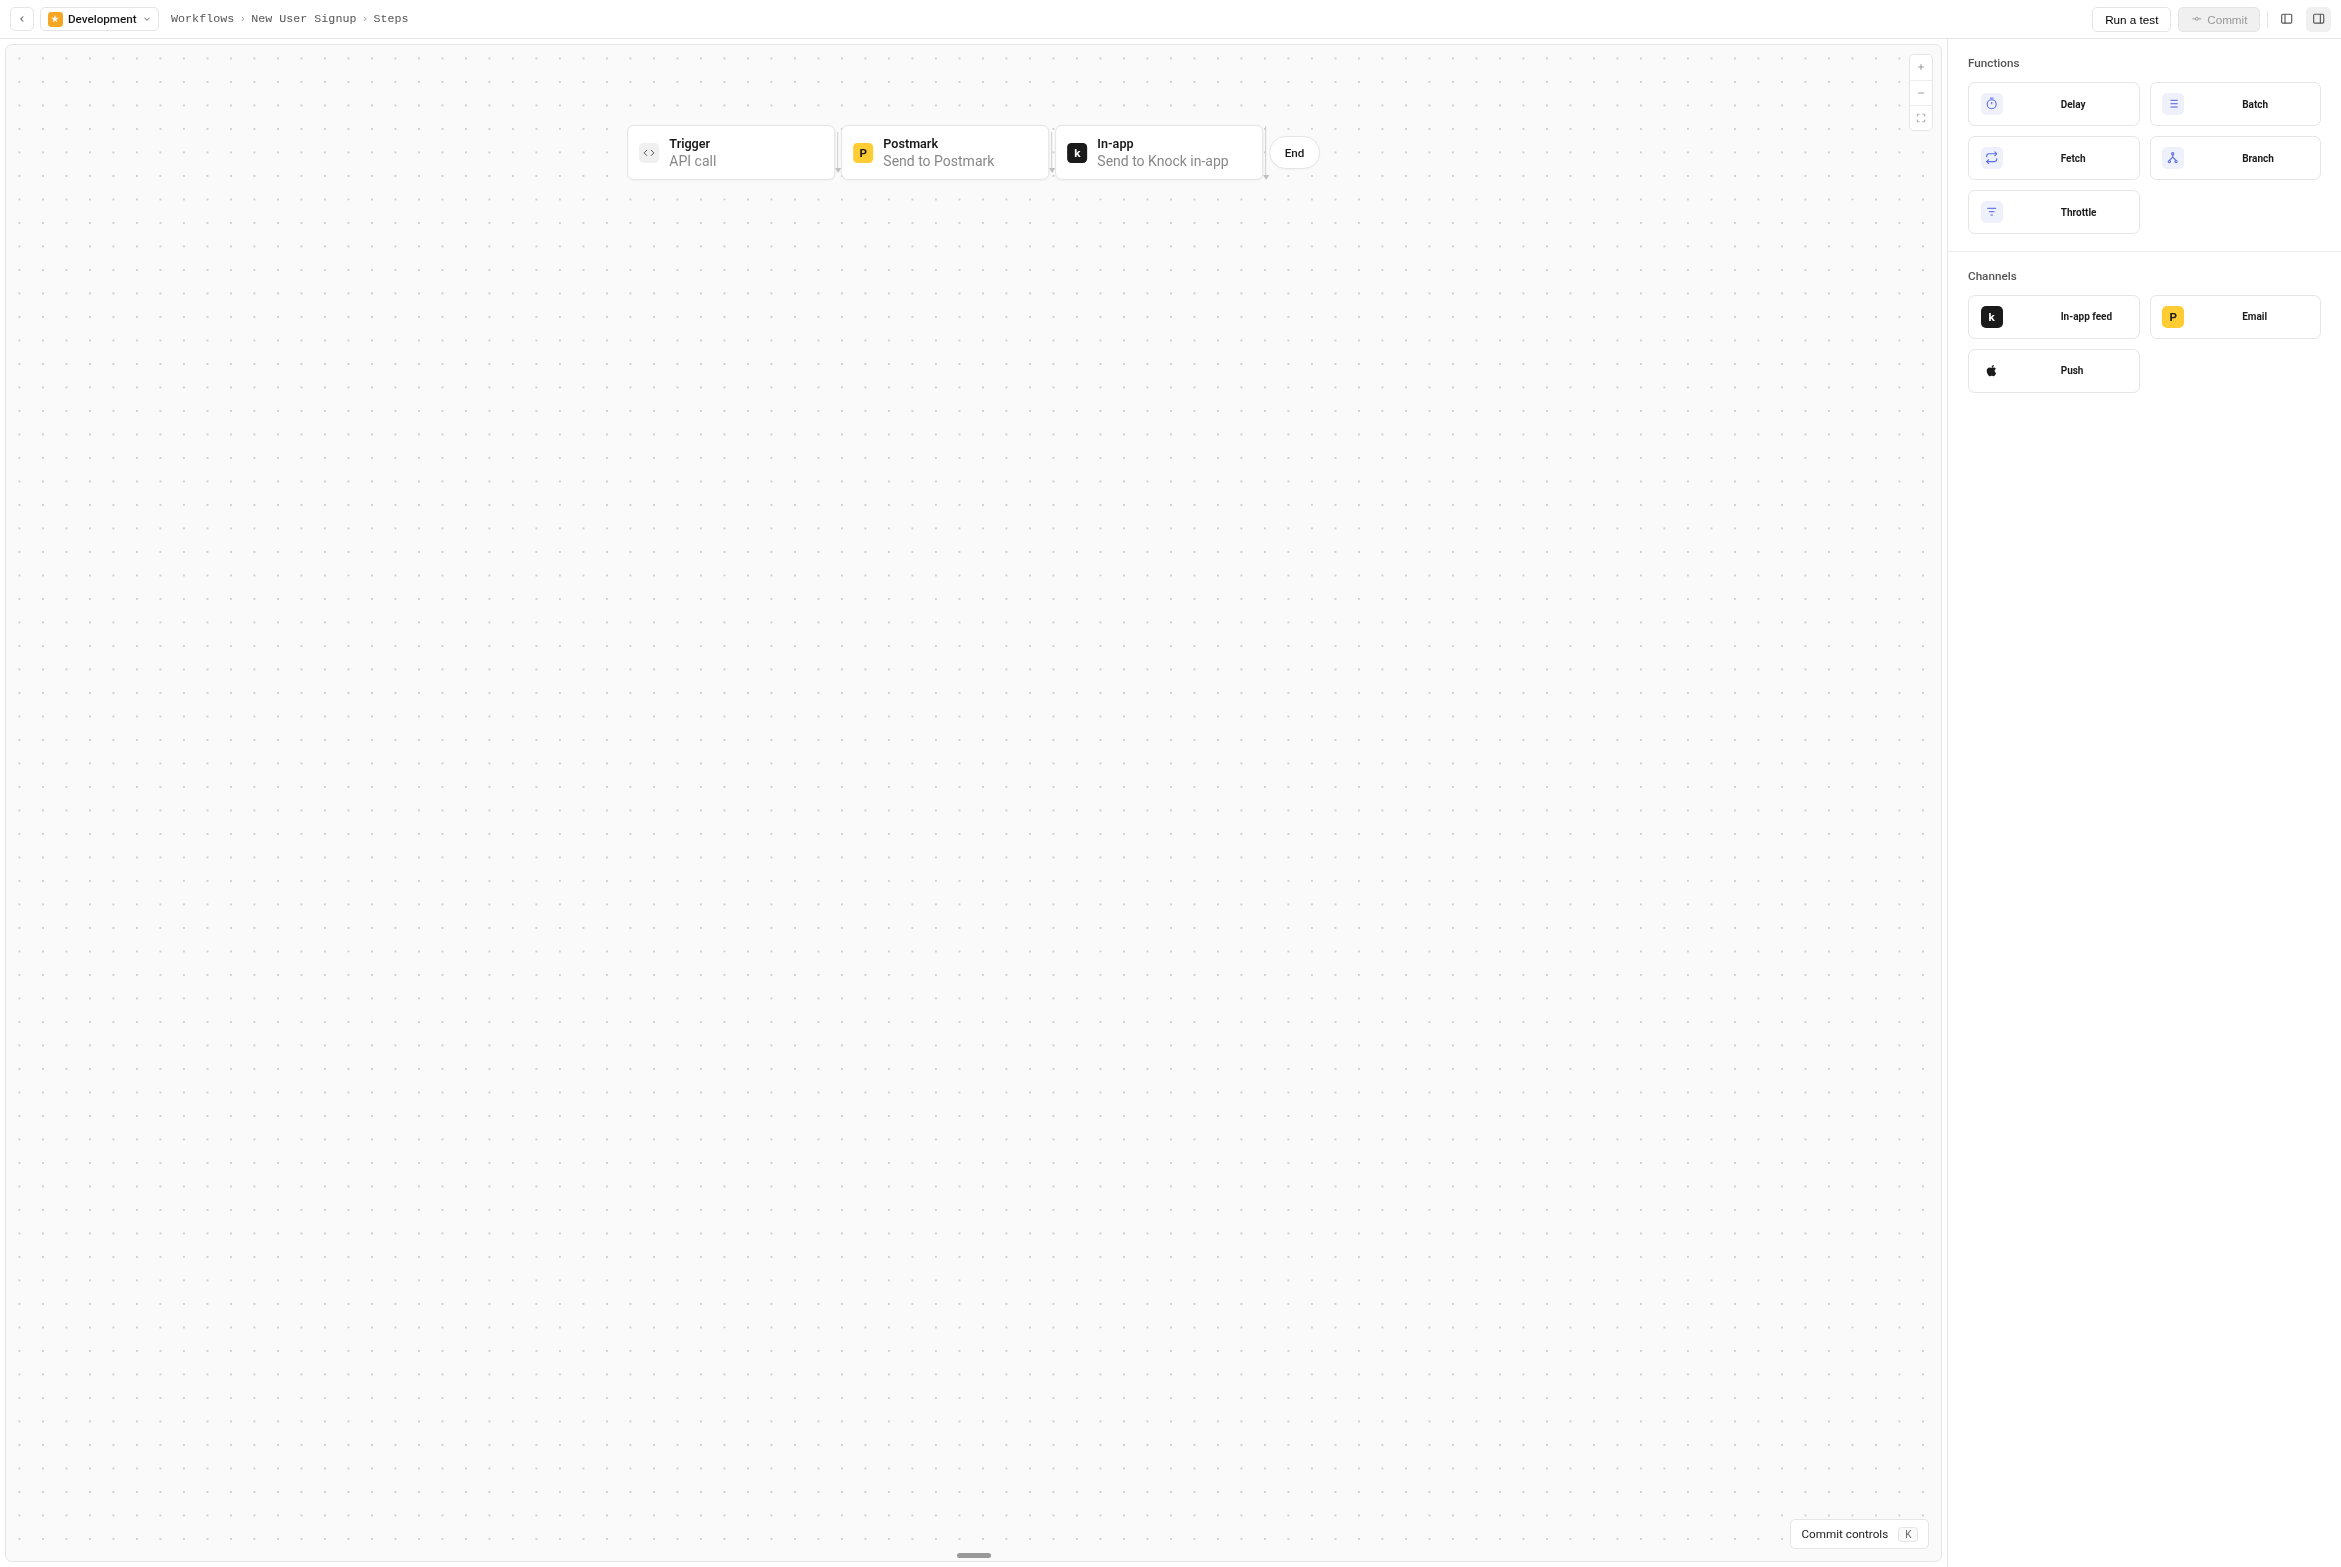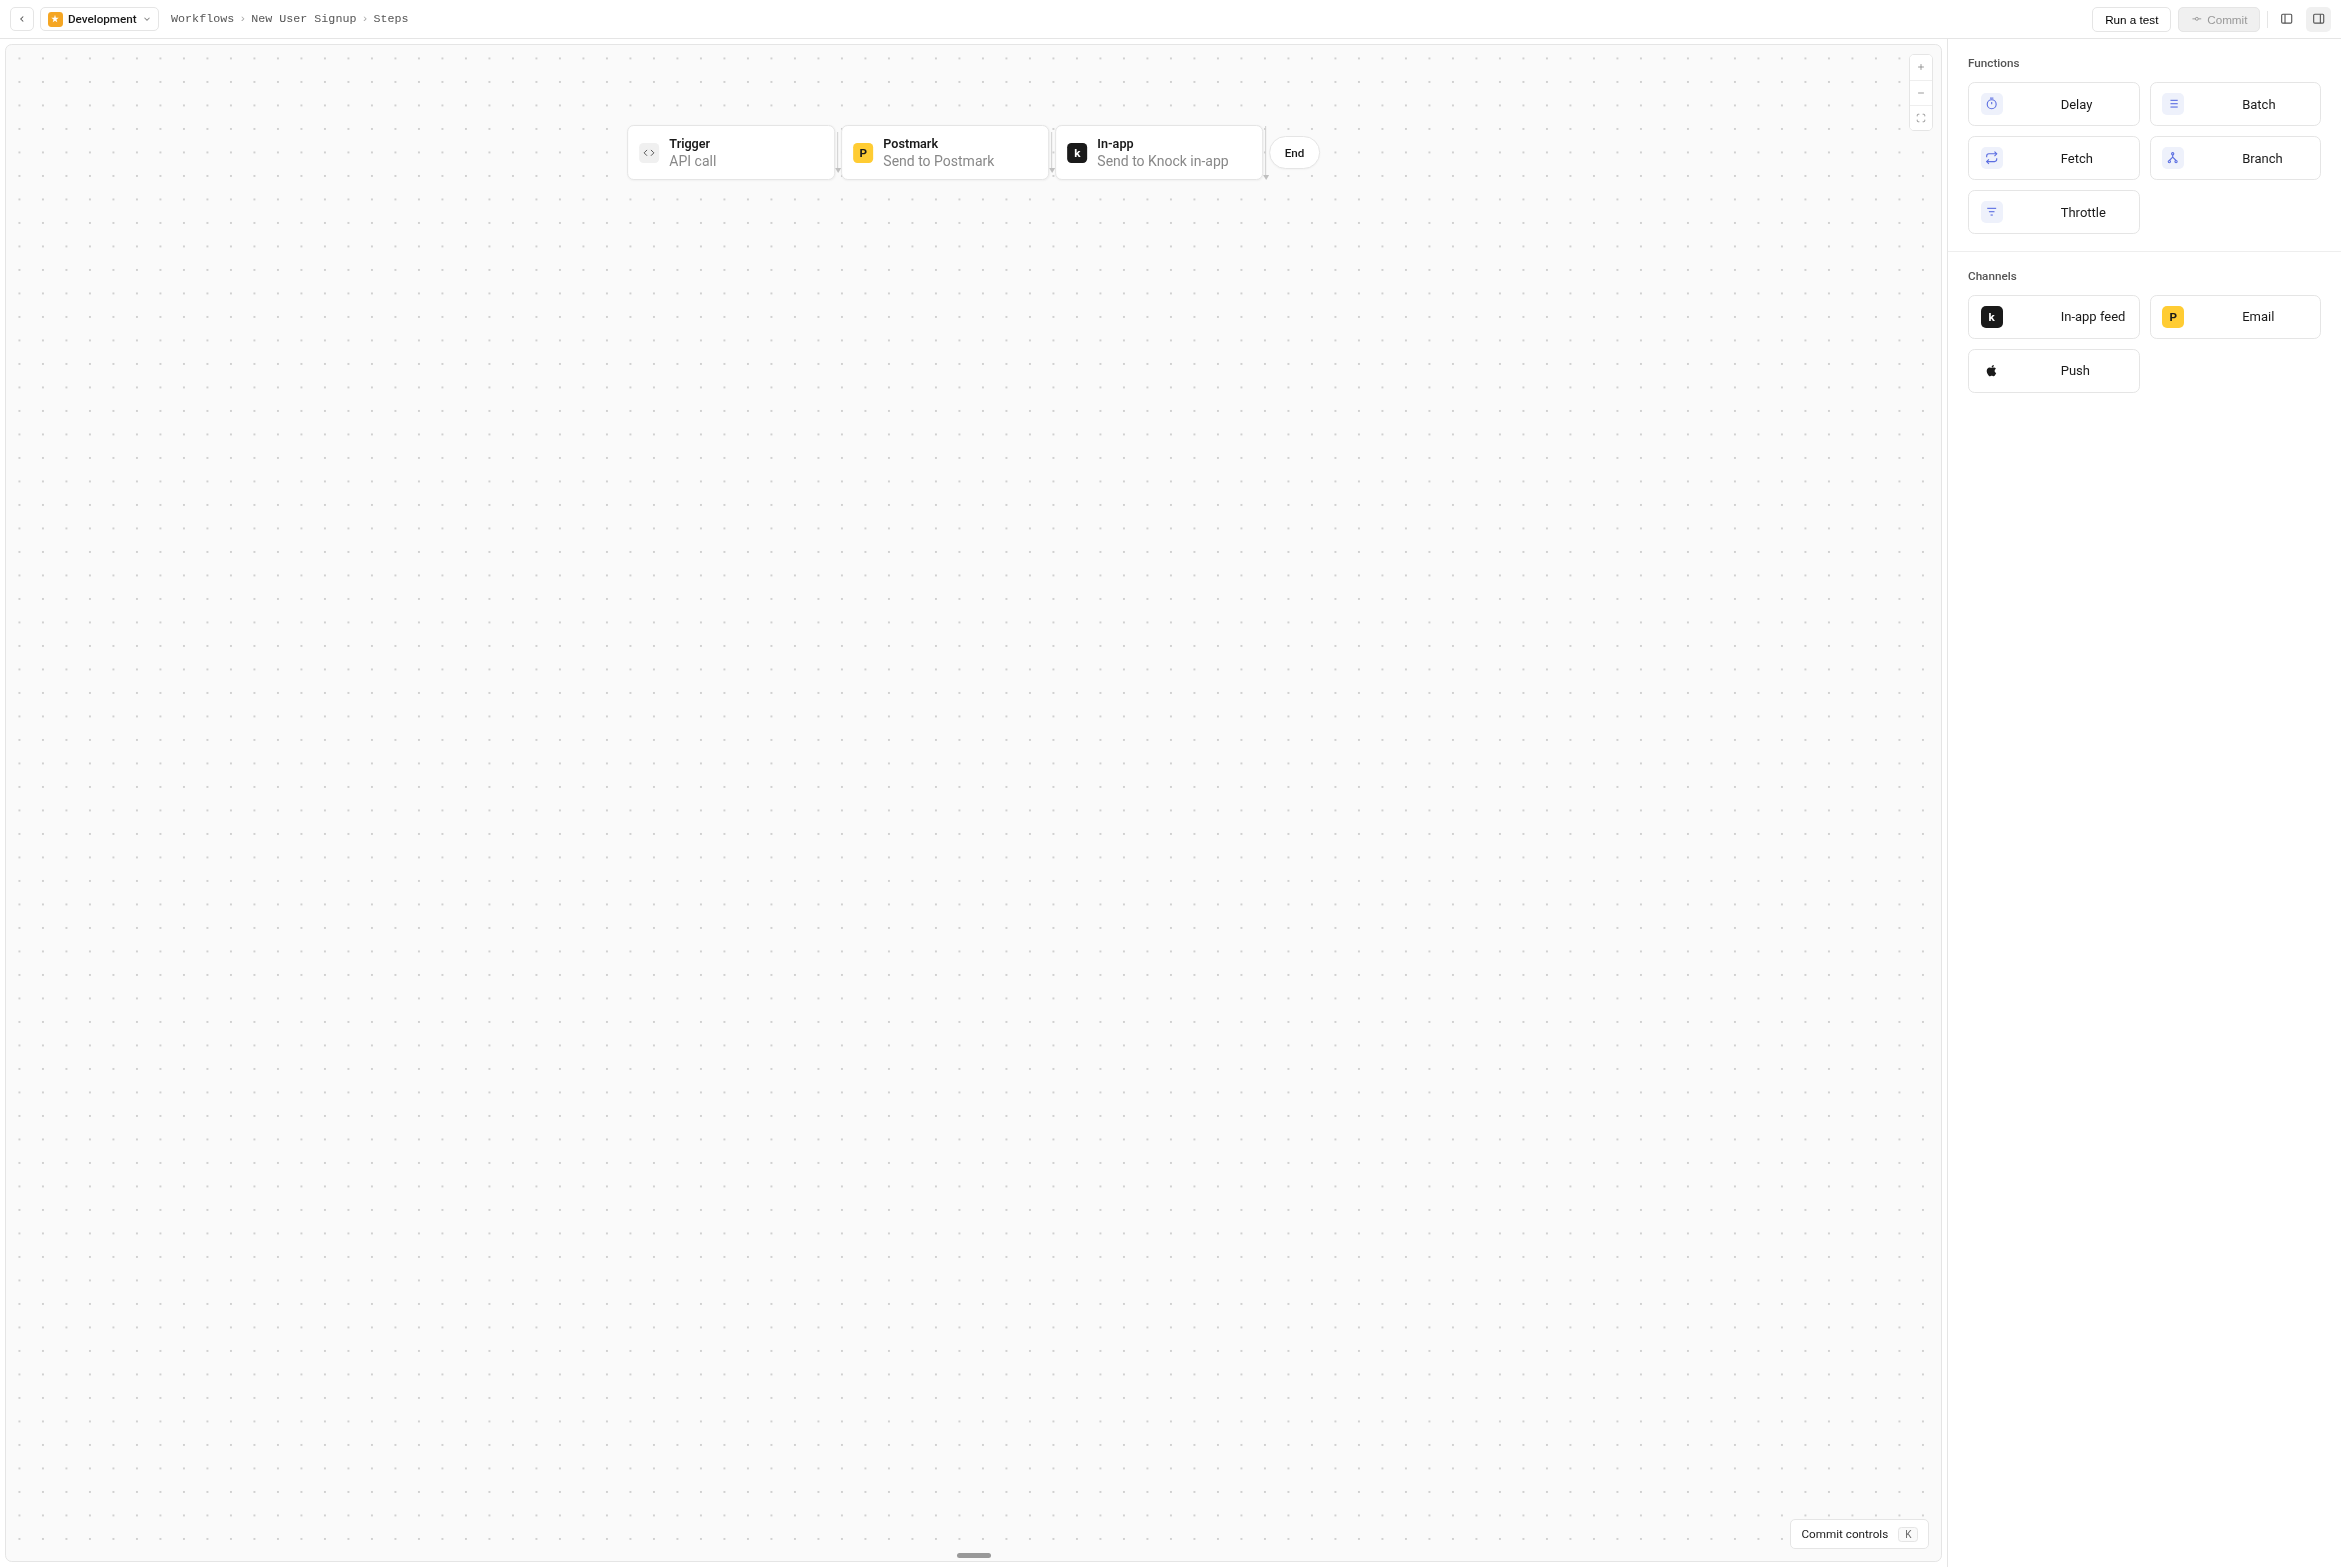--- a/index.html
+++ b/index.html
@@ -48,21 +48,21 @@
 .section { padding: 17px 20px; }
 .section + .section { border-top: 0.8px solid #eee; }
 .section-title { font-size: 11.7px; color: #555; margin-bottom: 11.7px; font-weight: 500; }
 .option-grid { display: grid; grid-template-columns: 1fr 1fr; gap: 10px; }
 .option { display: flex; align-items: center; gap: 10px; padding: 10px 11.7px; border: 0.8px solid #e5e5e5; border-radius: 6.7px; cursor: pointer; background: #fff; }
 .option-icon { width: 22px; height: 22px; display: flex; align-items: center; justify-content: center; border-radius: 5px; flex-shrink: 0; }
 .option-icon.fn { background: #eef1fb; color: #5b6ee1; }
 .option-icon.knock { background: #1a1a1a; color: #fff; font-weight: 700; font-size: 11.7px; }
 .option-icon.postmark { background: #ffcc33; color: #1a1a1a; font-weight: 700; font-size: 11.7px; }
 .option-icon.apple { color: #1a1a1a; }
-.option-label { font-weight: 400; font-size: 13px; padding-left: 48px; }
+.option-label { font-weight: 700; font-size: 10px; padding-left: 48px; }
 </style>
 </head>
 <body>
 
 <div class="app">
   <div class="topbar">
     <div class="topbar-left">
       <div class="back-btn">
         <svg width="10" height="10" viewBox="0 0 24 24" fill="none" stroke="#555" stroke-width="2.5">
             <polyline points="15 18 9 12 15 6"></polyline>

